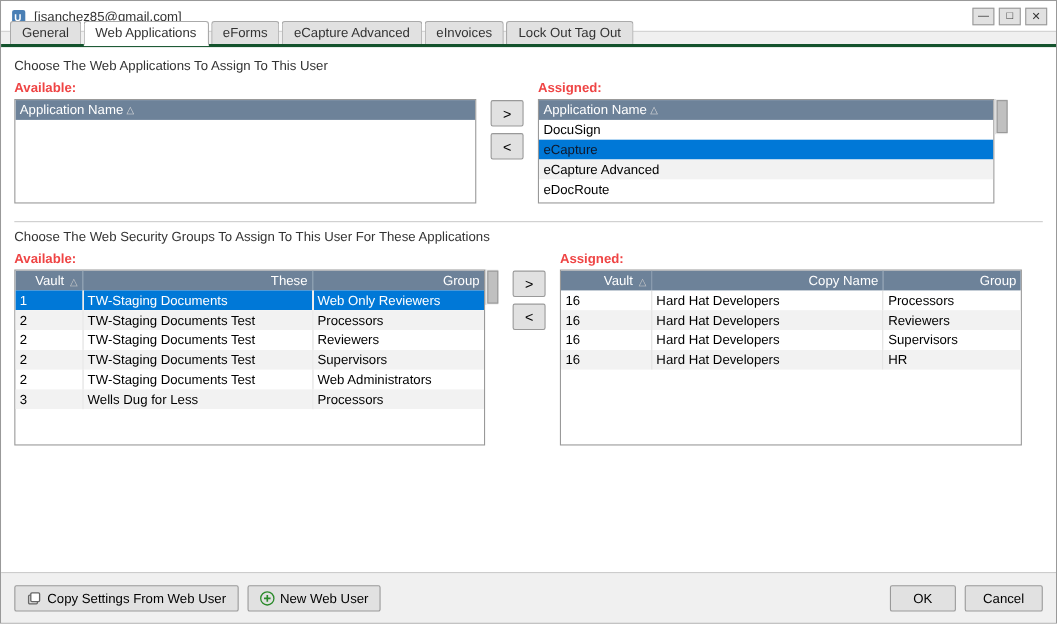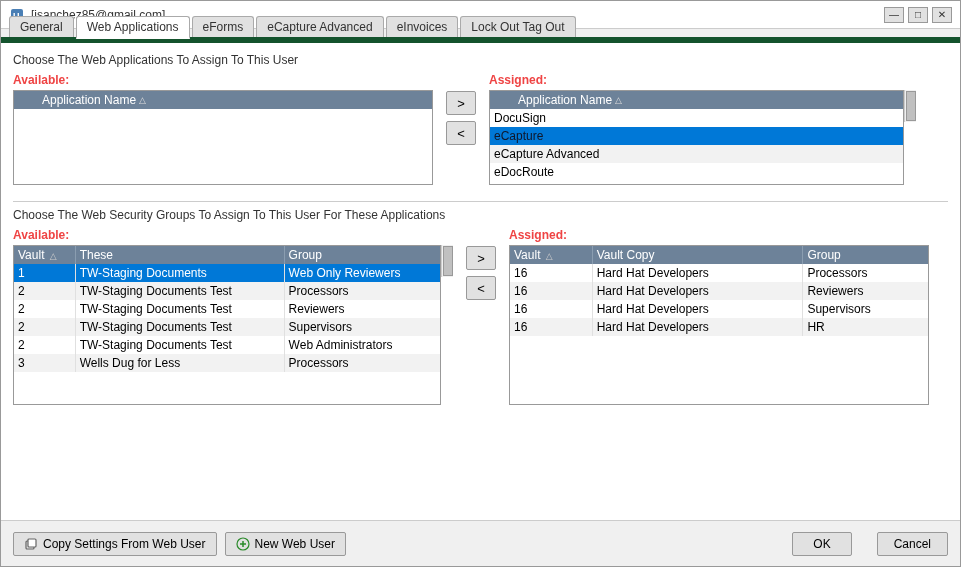--- a/index.html
+++ b/index.html
@@ -56,21 +56,21 @@
       justify-content: center;
       font-size: 10px;
       color: #333;
     }
     .title-btn.close { background: #e1e1e1; }
     .tabs {
       background: #f0f0f0;
       display: flex;
       align-items: flex-end;
       padding: 4px 8px 0 8px;
-      border-bottom: 6px solid #14532d;
+      border-bottom: 3px solid #14532d;
       gap: 2px;
       height: 14px;
     }
     .tab {
       padding: 3px 10px;
       background: #e1e1e1;
       border: 1px solid #aaa;
       border-bottom: none;
       cursor: pointer;
       font-size: 12px;
@@ -119,21 +119,20 @@
       background: #6d8299;
       color: #fff;
       font-size: 12px;
       padding: 2px 4px;
       align-items: center;
     }
     .list-header-cell {
       display: flex;
       align-items: center;
       gap: 3px;
-      margin-left: 24px;
     }
     .list-header-cell .sort-arrow {
       font-size: 9px;
       color: #ddd;
     }
     .list-row {
       padding: 2px 4px;
       font-size: 12px;
       cursor: pointer;
       white-space: nowrap;
@@ -199,21 +198,21 @@
       width: 100%;
       border-collapse: collapse;
       font-size: 12px;
     }
     thead tr {
       background: #6d8299;
       color: #fff;
     }
     thead th {
       padding: 2px 4px;
-      text-align: left;
+      text-align: right;
       font-weight: normal;
       border-right: 1px solid #8a9db0;
       white-space: nowrap;
     }
     thead th:last-child { border-right: none; }
     tbody tr { cursor: pointer; }
     tbody tr.selected { background: #0078d7; color: #fff; }
     tbody tr.alt { background: #f2f2f2; }
     tbody td {
       padding: 2px 4px;
@@ -236,21 +235,21 @@
       border-top: 1px solid #ccc;
       background: #f0f0f0;
       height: 46px;
     }
     .bottom-left {
       display: flex;
       gap: 8px;
     }
     .bottom-right {
       display: flex;
-      gap: 25px;
+      gap: 8px;
     }
     .btn {
       padding: 4px 16px;
       border: 1px solid #999;
       background: #e1e1e1;
       cursor: pointer;
       font-size: 12px;
       border-radius: 2px;
     }
     .btn-icon {
@@ -426,21 +425,21 @@
         </div>
 
         <div>
           <div class="panel-header">Assigned:</div>
           <div class="assigned-wrapper">
             <div class="groups-assigned-table">
               <table>
                 <thead>
                   <tr>
                     <th>Vault <span class="sort-arrow-th">△</span></th>
-                    <th>Vault Copy</th>
+                    <th>Copy Name</th>
                     <th>Group</th>
                   </tr>
                 </thead>
                 <tbody>
                   <tr>
                     <td>16</td>
                     <td>Hard Hat Developers</td>
                     <td>Processors</td>
                   </tr>
                   <tr class="alt">

